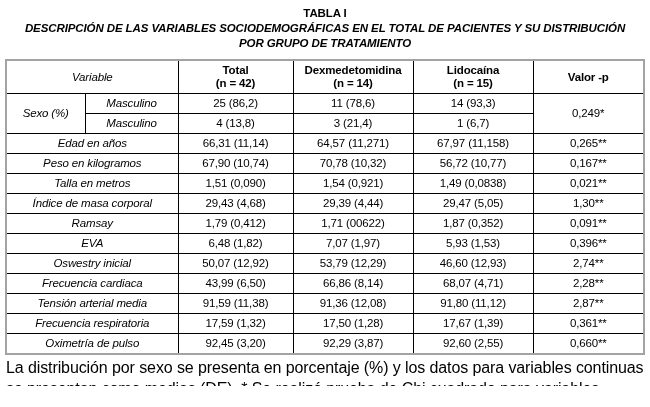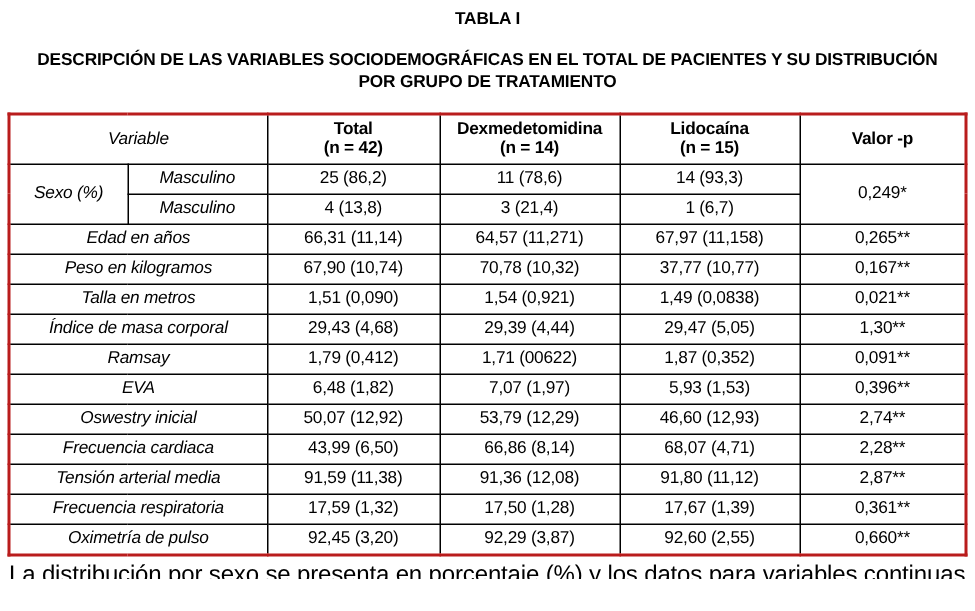--- a/index.html
+++ b/index.html
@@ -18,26 +18,26 @@
   }
   .title-block {
     text-align: center;
     font-weight: bold;
     font-size: 11.5px;
     line-height: 1.3;
     letter-spacing: -0.1px;
     margin: 2px 0 8px 0;
   }
   .title-block .table-number { display: block; }
-  .title-block .heading { display: block; width: 620px; margin: 12px auto; }
+  .title-block .heading { display: block; width: 620px; margin: 0 auto; font-style: italic; }
   table.data-table {
     border-collapse: collapse;
     width: 640px;
     table-layout: fixed;
-    border: 2px solid #b91c1c;
+    border: 2px solid #a3a3a3;
   }
   table.data-table td {
     border: 1.6px solid #000;
     text-align: center;
     vertical-align: middle;
     font-size: 11.5px;
     letter-spacing: -0.15px;
     padding: 0 2px;
     height: 19px;
     line-height: 1.08;
@@ -115,21 +115,21 @@
           <td class="gray var" colspan="2">Edad en años</td>
           <td>66,31 (11,14)</td>
           <td>64,57 (11,271)</td>
           <td>67,97 (11,158)</td>
           <td>0,265**</td>
         </tr>
         <tr>
           <td class="gray var" colspan="2">Peso en kilogramos</td>
           <td>67,90 (10,74)</td>
           <td>70,78 (10,32)</td>
-          <td>37,77 (10,77)</td>
+          <td>56,72 (10,77)</td>
           <td>0,167**</td>
         </tr>
         <tr>
           <td class="gray var" colspan="2">Talla en metros</td>
           <td>1,51 (0,090)</td>
           <td>1,54 (0,921)</td>
           <td>1,49 (0,0838)</td>
           <td>0,021**</td>
         </tr>
         <tr>

